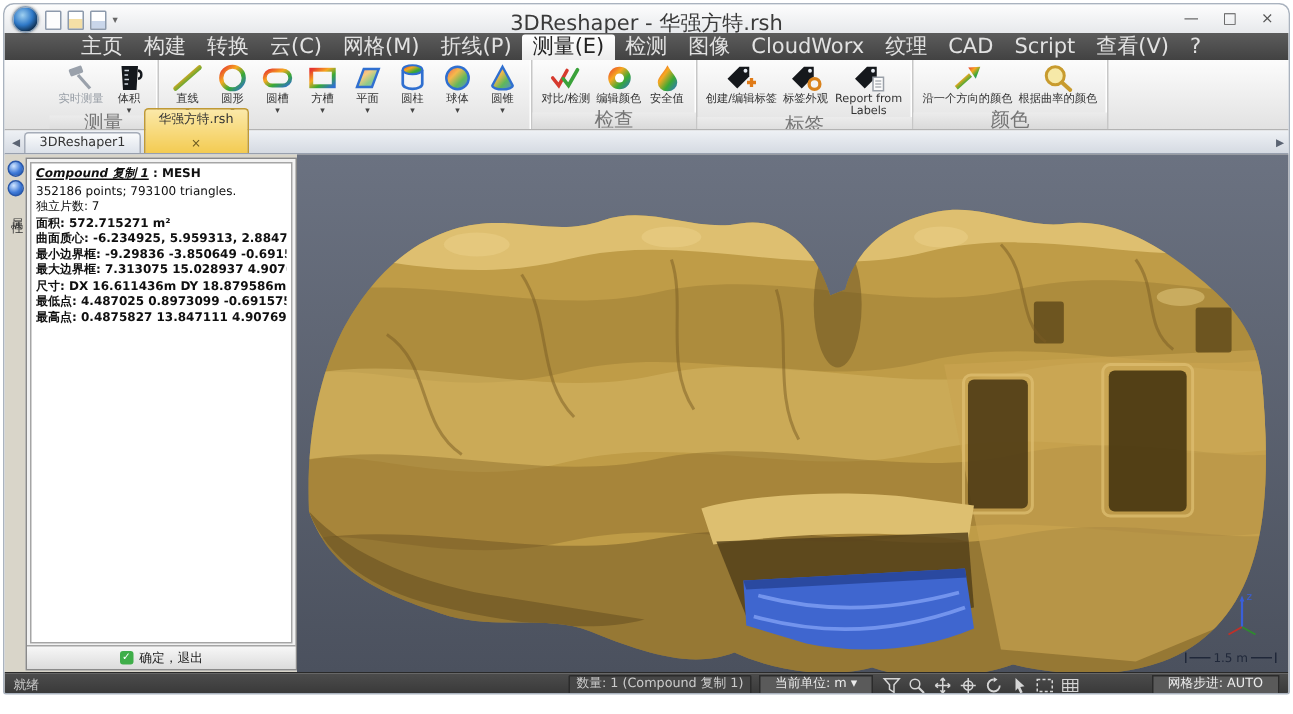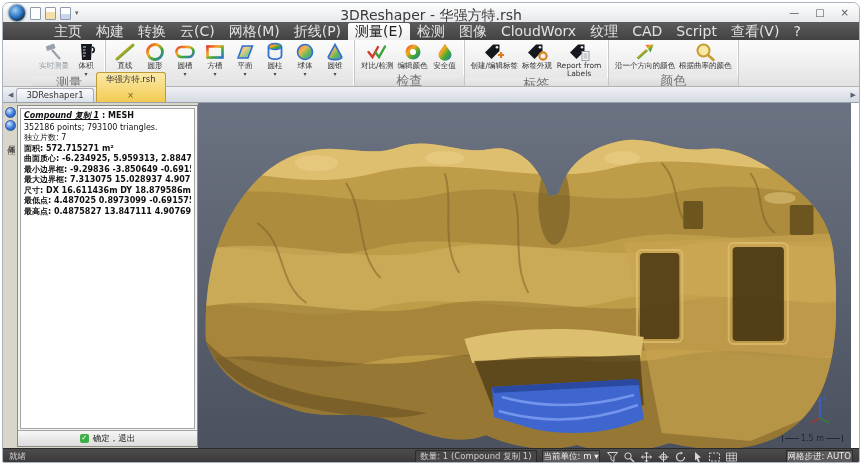--- a/index.html
+++ b/index.html
@@ -38,21 +38,21 @@
 
   
   .doctabs{position:absolute;left:0;top:84px;right:0;height:16px;background:linear-gradient(#eef1f5,#d5dae2);border-bottom:1px solid #98a0ae;display:flex;align-items:flex-end;padding-left:2px;box-sizing:border-box;}
   .scrollarrow{font-size:7px;color:#5a6372;padding:0 3px;align-self:center;}
   .scrollarrow.right{margin-left:auto;}
   .dtab{font-size:8.5px;color:#333;padding:1px 9px 2px;border:1px solid #a6adb9;border-bottom:none;border-radius:3px 3px 0 0;background:linear-gradient(#fafbfc,#dde2ea);margin-right:2px;white-space:nowrap;display:flex;align-items:center;gap:5px;}
   .dtab.active{background:linear-gradient(#fbe9a9,#f3cb52);border-color:#c09a35;flex-direction:column;}
   .dclose{font-size:8px;color:#6b5a22;}
 
   
-  .main{position:absolute;left:0;top:100px;right:8px;height:345px;background:#d9d5c9;}
+  .main{position:absolute;left:0;top:100px;right:0;height:345px;background:#d9d5c9;}
   .strip{position:absolute;left:0;top:0;width:14px;bottom:0;display:flex;flex-direction:column;align-items:center;padding-top:4px;box-sizing:border-box;}
   .blueball{width:11px;height:11px;border-radius:50%;background:radial-gradient(circle at 35% 30%,#d2e6ff,#3f7ad8 55%,#1c4fa0);border:1px solid #2a57a8;margin-bottom:2px;box-sizing:border-box;}
   .striplabel{writing-mode:vertical-rl;font-size:8px;color:#333;margin-top:6px;letter-spacing:2px;}
 
   .panel{position:absolute;left:14px;top:2px;width:181px;bottom:1px;background:#f2f2f2;border:1px solid #8a8a8a;box-sizing:border-box;}
   .panel-inner{position:absolute;left:2px;right:2px;top:2px;bottom:17px;background:#ffffff;border:1px solid #a5a5a5;padding:2px 3px;overflow:hidden;}
   .pline{font-size:8px;line-height:10.5px;color:#101010;white-space:nowrap;overflow:hidden;}
   .pline.b{font-weight:bold;}
   .pline.title{margin-bottom:1px;}
   .pt1{font-weight:bold;font-style:italic;text-decoration:underline;}
@@ -64,21 +64,21 @@
   .viewport svg.scene{position:absolute;left:0;top:0;width:100%;height:100%;}
   .axis{position:absolute;right:14px;bottom:22px;}
   .scalebar{position:absolute;right:8px;bottom:5px;display:flex;align-items:center;gap:2px;color:#20283a;font-size:8px;}
   .stick{width:1px;height:7px;background:#20283a;}
   .sline{width:14px;height:1px;background:#20283a;}
 
   
   .statusbar{position:absolute;left:0;top:445px;right:0;height:16px;background:linear-gradient(#4c4c4c,#373737);border-top:1px solid #2a2a2a;display:flex;align-items:center;color:#cccccc;font-size:8.5px;padding:0 6px;box-sizing:border-box;}
   .sb-right{margin-left:auto;display:flex;align-items:center;gap:5px;}
   .sb-box{border:1px solid #2b2b2b;background:#464646;padding:0 4px;line-height:11px;border-radius:1px;white-space:nowrap;}
-  .sb-input{background:#5a5a5a;border:1px solid #2b2b2b;color:#ececec;padding:0 1px;line-height:11px;white-space:nowrap;}
+  .sb-input{background:#5a5a5a;border:1px solid #2b2b2b;color:#ececec;padding:0 10px;line-height:11px;white-space:nowrap;}
   .sb-icons{display:flex;align-items:center;gap:3px;}
   .sb-ico{width:14px;height:13px;display:flex;align-items:center;justify-content:center;}
   .sb-auto{background:#ededed;color:#222;border:1px solid #9a9a9a;padding:8px 3px;line-height:11px;font-size:8px;white-space:nowrap;margin-top:44px;}
   .defs-svg{position:absolute;width:0;height:0;}
 </style>
 </head>
 <body>
 
 <svg class="defs-svg" aria-hidden="true">
     <defs>

